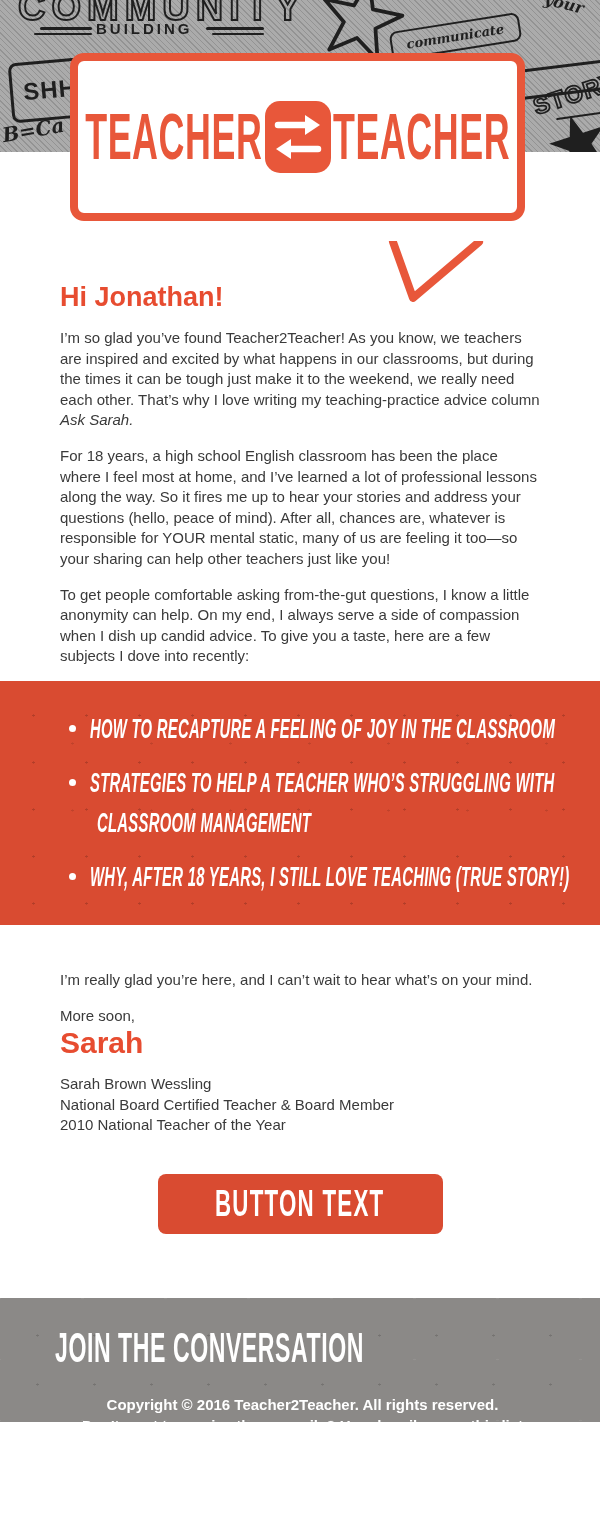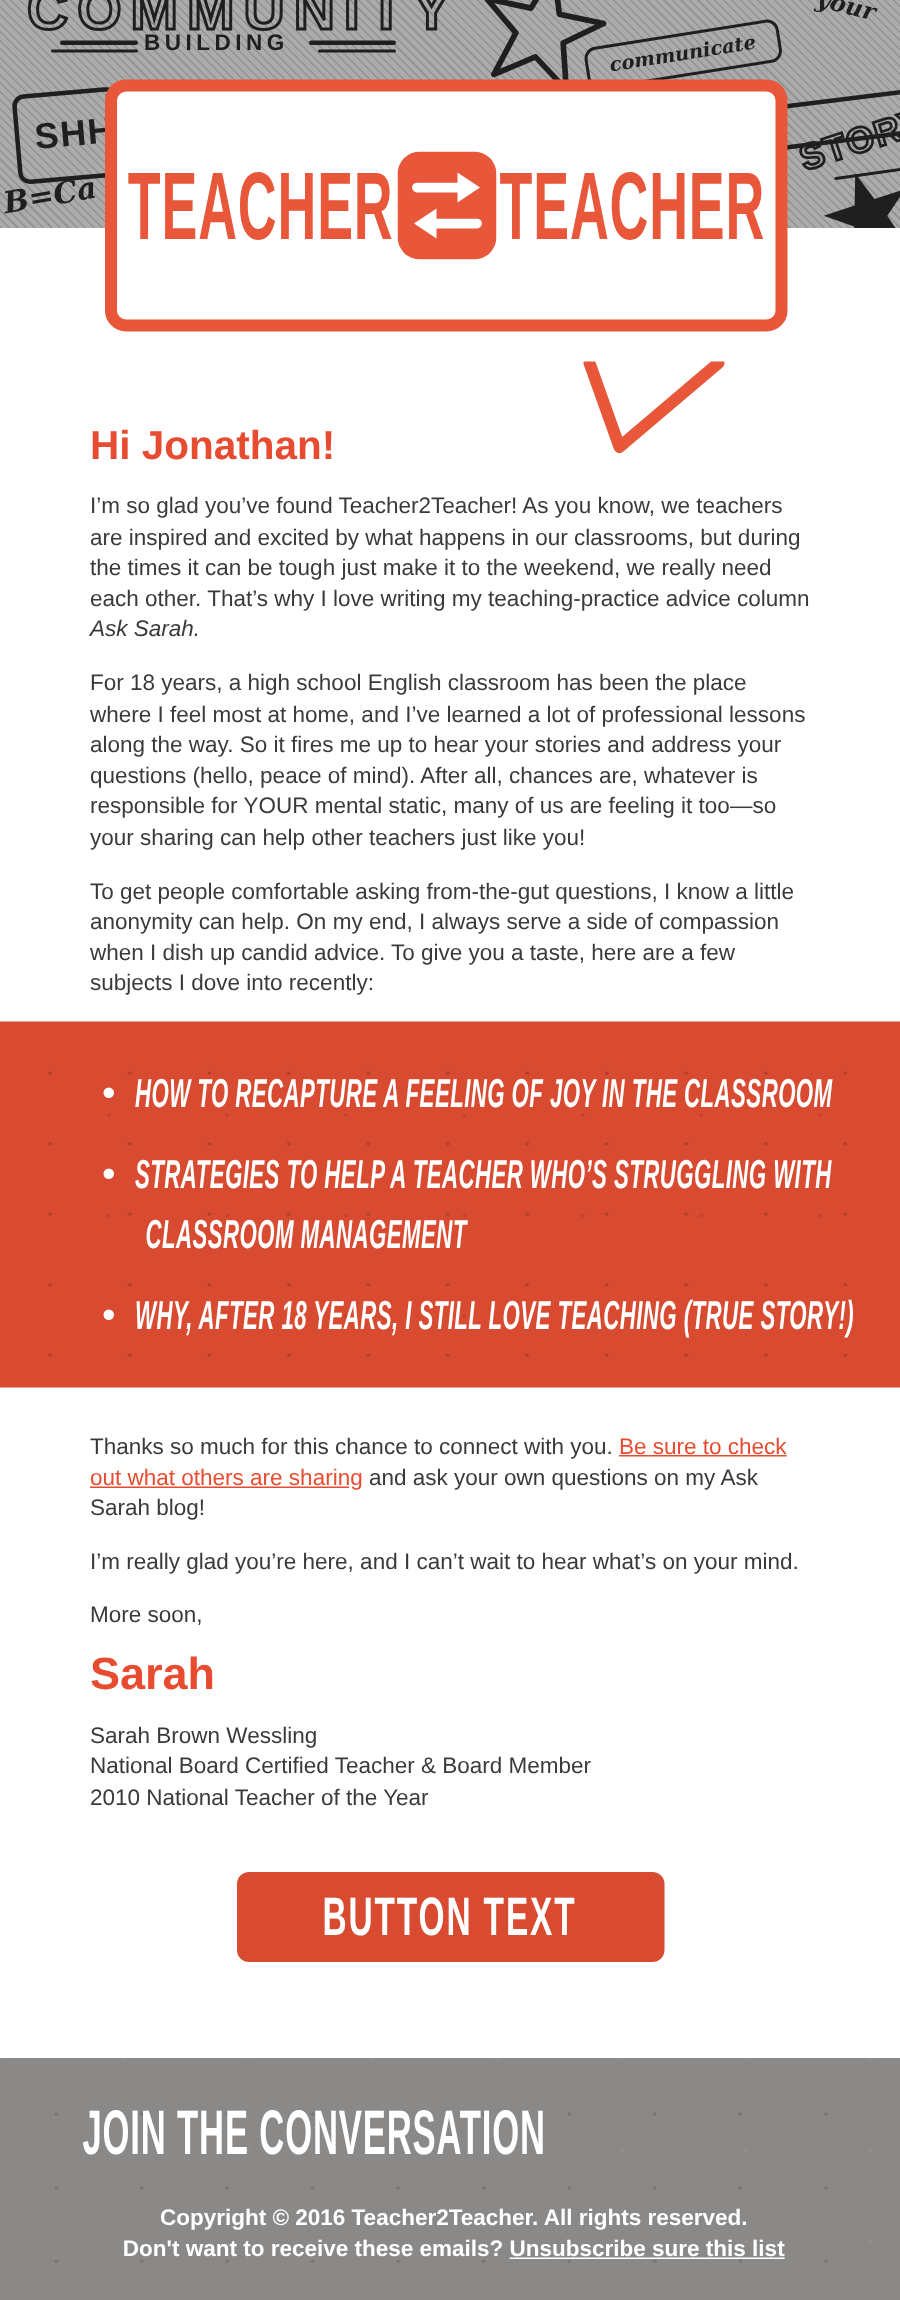--- a/index.html
+++ b/index.html
@@ -82,37 +82,37 @@
   }
   .cond-bullet {
     display:block; white-space:nowrap; font-weight:bold;
     font-size:27px; line-height:40px; letter-spacing:.5px;
     transform:scaleX(.55); transform-origin:left center;
   }
   .cond-bullet + .cond-bullet { margin-left:7px; }
   
   .content-bottom { padding:30px 60px 0 60px; }
   .content-bottom p.first { margin-top:0; }
-  h2.sig-name { font-size:30px; font-weight:bold; color:#e74c30; margin-top:12px; }
+  h2.sig-name { font-size:30px; font-weight:bold; color:#e74c30; }
   .sig-block { margin-top:14px; font-size:15px; line-height:20.6px; }
   
   .button-row { margin-top:38px; display:flex; justify-content:center; }
   .cta {
     width:285px; height:60px; border-radius:8px; background:#d94b31; border:none;
     display:flex; align-items:center; justify-content:center; cursor:pointer;
   }
   .cond-button {
     color:#ffffff; font-weight:bold; font-size:36px; letter-spacing:2px;
     white-space:nowrap; display:inline-block;
     transform:scaleX(.62); transform-origin:center center;
     font-family:"Liberation Sans", sans-serif;
   }
   
   .footer {
-    margin-top:64px; height:204px;
+    margin-top:64px; height:124px;
     background-color:#8b8987;
     background-image:
       radial-gradient(rgba(0,0,0,.16) 1px, transparent 1.4px),
       radial-gradient(rgba(255,255,255,.07) 1px, transparent 1.4px);
     background-size:57px 49px, 83px 61px;
     background-position:9px 13px, 41px 31px;
     color:#ffffff; padding:28px 50px 0 55px;
   }
   .footer-row { display:flex; align-items:center; height:44px; }
   .join-wrap { flex:1 1 auto; overflow:visible; }
@@ -187,21 +187,20 @@
       <span class="cond-bullet">STRATEGIES TO HELP A TEACHER WHO’S STRUGGLING WITH</span>
       <span class="cond-bullet">CLASSROOM MANAGEMENT</span>
     </li>
     <li>
       <span class="cond-bullet">WHY, AFTER 18 YEARS, I STILL LOVE TEACHING (TRUE STORY!)</span>
     </li>
   </ul>
 </section>
 
 <section class="content-bottom">
-  <p class="body-p first"><span>Thanks so much for this chance to connect with you. </span><a class="text-link">Be sure to check out what others are sharing</a><span> and ask your own questions on my Ask Sarah blog!</span></p>
   <p class="body-p">I’m really glad you’re here, and I can’t wait to hear what’s on your mind.</p>
   <p class="body-p">More soon,</p>
   <h2 class="sig-name">Sarah</h2>
   <div class="sig-block">
     <div>Sarah Brown Wessling</div>
     <div>National Board Certified Teacher &amp; Board Member</div>
     <div>2010 National Teacher of the Year</div>
   </div>
 
   <div class="button-row">

